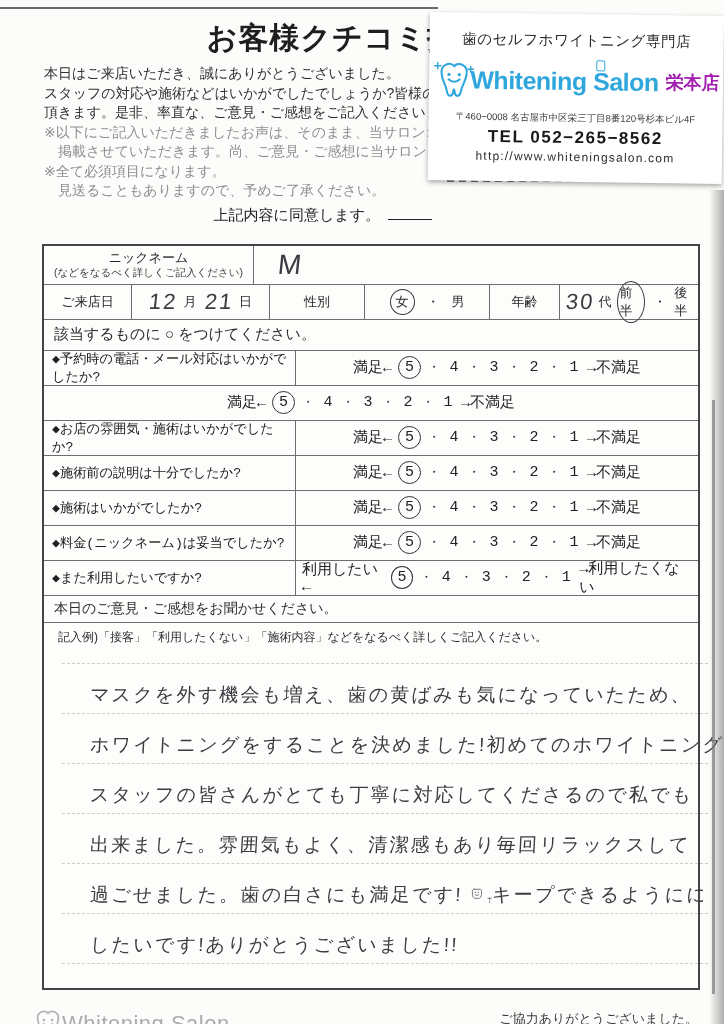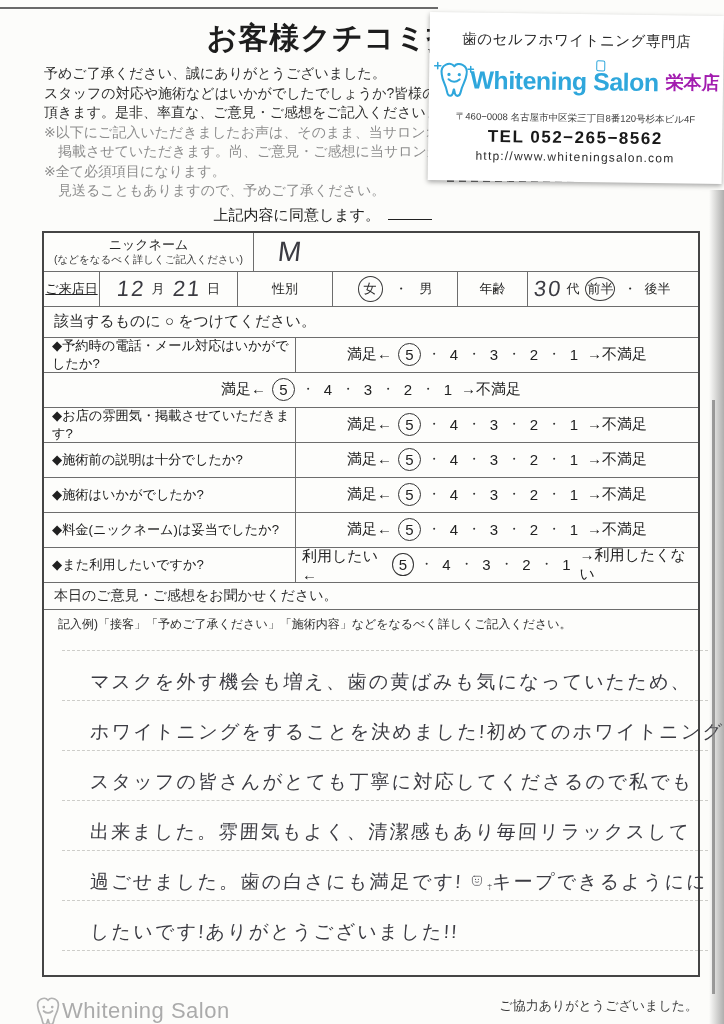--- a/index.html
+++ b/index.html
@@ -42,39 +42,39 @@
   .card-tagline{font-size:14.5px;color:#2a2a2a;letter-spacing:.5px;}
   .card-logo-row{display:flex;justify-content:center;align-items:center;margin-top:9px;height:44px;}
   .brand-name{font-size:25px;font-weight:700;color:#2fa7dc;letter-spacing:-.5px;margin-left:-6px;position:relative;}
   .brand-mark{position:absolute;top:-7px;right:54px;width:7px;height:9px;border:1.6px solid #2fa7dc;border-radius:2px;background:#fff;}
   .branch-name{font-size:18px;font-weight:800;color:#a21caf;margin-left:7px;}
   .card-address{font-size:9.5px;color:#3a3a3a;margin-top:9px;letter-spacing:0;}
   .card-phone{font-size:17px;font-weight:700;color:#191919;letter-spacing:1.5px;margin-top:3px;}
   .card-url{font-size:12px;color:#2c2c2c;letter-spacing:1.2px;margin-top:2px;}
 
   
-  .main-table{margin:6px 24px 0 42px;border:2px solid #454545;background:#fdfdfb;}
+  .main-table{margin:19px 24px 0 42px;border:2px solid #454545;background:#fdfdfb;}
   .t-row{display:flex;border-bottom:1px solid #6d6d6d;align-items:stretch;}
   .t-row:last-child{border-bottom:none;}
   .cell{border-right:1px solid #6d6d6d;display:flex;align-items:center;justify-content:center;box-sizing:border-box;}
   .cell:last-child{border-right:none;}
   .lab{font-size:13px;color:#262626;flex-direction:column;line-height:15px;}
   .sub{font-size:10.5px;color:#3a3a3a;}
   .r1{height:38px;}
   .r1 .c1{width:210px;}
   .r2{height:34px;font-size:13px;}
-  .r2 .c1{width:56px;text-decoration:underline;}
+  .r2 .c1{width:88px;}
   .r2 .c2{width:138px;}
   .r2 .c3{width:95px;}
   .r2 .c4{width:125px;}
   .r2 .c5{width:70px;}
   .r2 .c6{flex:1;justify-content:flex-start;padding-left:6px;}
   .r3{height:30px;font-size:15px;}
   .r3 .c1{flex:1;justify-content:flex-start;padding-left:10px;border-right:none;}
-  .q-row{height:34px;}
+  .q-row{height:34px;font-family:Liberation Mono, monospace;}
   .q-label{width:252px;font-size:13.2px;justify-content:flex-start;padding-left:8px;color:#202020;}
   .q-scale{flex:1;font-size:15px;color:#222;}
   .s-left,.s-right{font-size:15px;margin:0 6px;}
   .s-num{display:inline-flex;align-items:center;justify-content:center;min-width:14px;}
   .s-num.circled{width:21px;height:21px;border:1.6px solid #333;border-radius:50%;}
   .s-dot{margin:0 7px;font-size:12px;color:#333;}
   .c-header{height:26px;font-size:14px;}
   .c-header .c1{flex:1;justify-content:flex-start;padding-left:10px;border-right:none;}
 
   
@@ -96,21 +96,21 @@
 </head>
 <body>
 
 <div class="page">
 
   <div class="paper-top-edge"></div>
 
   <div class="title">お客様クチコミ投稿</div>
 
   <div class="intro">
-    <div>予めご了承ください、誠にありがとうございました。</div>
+    <div>本日はご来店いただき、誠にありがとうございました。</div>
     <div>スタッフの対応や施術などはいかがでしたでしょうか?皆様のご意見は、よ</div>
     <div>頂きます。是非、率直な、ご意見・ご感想をご記入くださいませ。</div>
     <div class="gray">※以下にご記入いただきましたお声は、そのまま、当サロンオフィシャルサ</div>
     <div class="gray ind">掲載させていただきます。尚、ご意見・ご感想に当サロンが定めますガイ</div>
     <div class="gray">※全て必須項目になります。</div>
     <div class="gray ind">見送ることもありますので、予めご了承ください。</div>
   </div>
 
   <div class="agree-row">
     <span>上記内容に同意します。</span><span class="agree-line"></span>
@@ -208,21 +208,21 @@
         <span class="s-num">3</span>
         <span class="s-dot">・</span>
         <span class="s-num">2</span>
         <span class="s-dot">・</span>
         <span class="s-num">1</span>
         <span class="s-right">→不満足</span>
       </div>
     </div>
 
     <div class="t-row q-row">
-      <div class="cell q-label">◆お店の雰囲気・掲載させていただきます?</div>
+      <div class="cell q-label">◆お店の雰囲気・施術はいかがでしたか?</div>
       <div class="cell q-scale">
         <span class="s-left">満足←</span>
         <span class="s-num circled">5</span>
         <span class="s-dot">・</span>
         <span class="s-num">4</span>
         <span class="s-dot">・</span>
         <span class="s-num">3</span>
         <span class="s-dot">・</span>
         <span class="s-num">2</span>
         <span class="s-dot">・</span>
@@ -298,21 +298,21 @@
         <span class="s-right">→利用したくない</span>
       </div>
     </div>
 
     <div class="t-row c-header">
       <div class="cell c1">本日のご意見・ご感想をお聞かせください。</div>
     </div>
 
     <div class="t-row" style="border-bottom:none;">
       <div class="comment-box" style="width:100%;">
-        <div class="comment-hint">記入例)「接客」「予めご了承ください」「施術内容」などをなるべく詳しくご記入ください。</div>
+        <div class="comment-hint">記入例)「接客」「利用したくない」「施術内容」などをなるべく詳しくご記入ください。</div>
         <div class="guide-spacer"></div>
         <div class="hand-line">
           <span class="hand">マスクを外す機会も増え、歯の黄ばみも気になっていたため、</span>
         </div>
         <div class="hand-line">
           <span class="hand">ホワイトニングをすることを決めました!初めてのホワイトニングでしたが</span>
         </div>
         <div class="hand-line">
           <span class="hand">スタッフの皆さんがとても丁寧に対応してくださるので私でも</span>
         </div>

